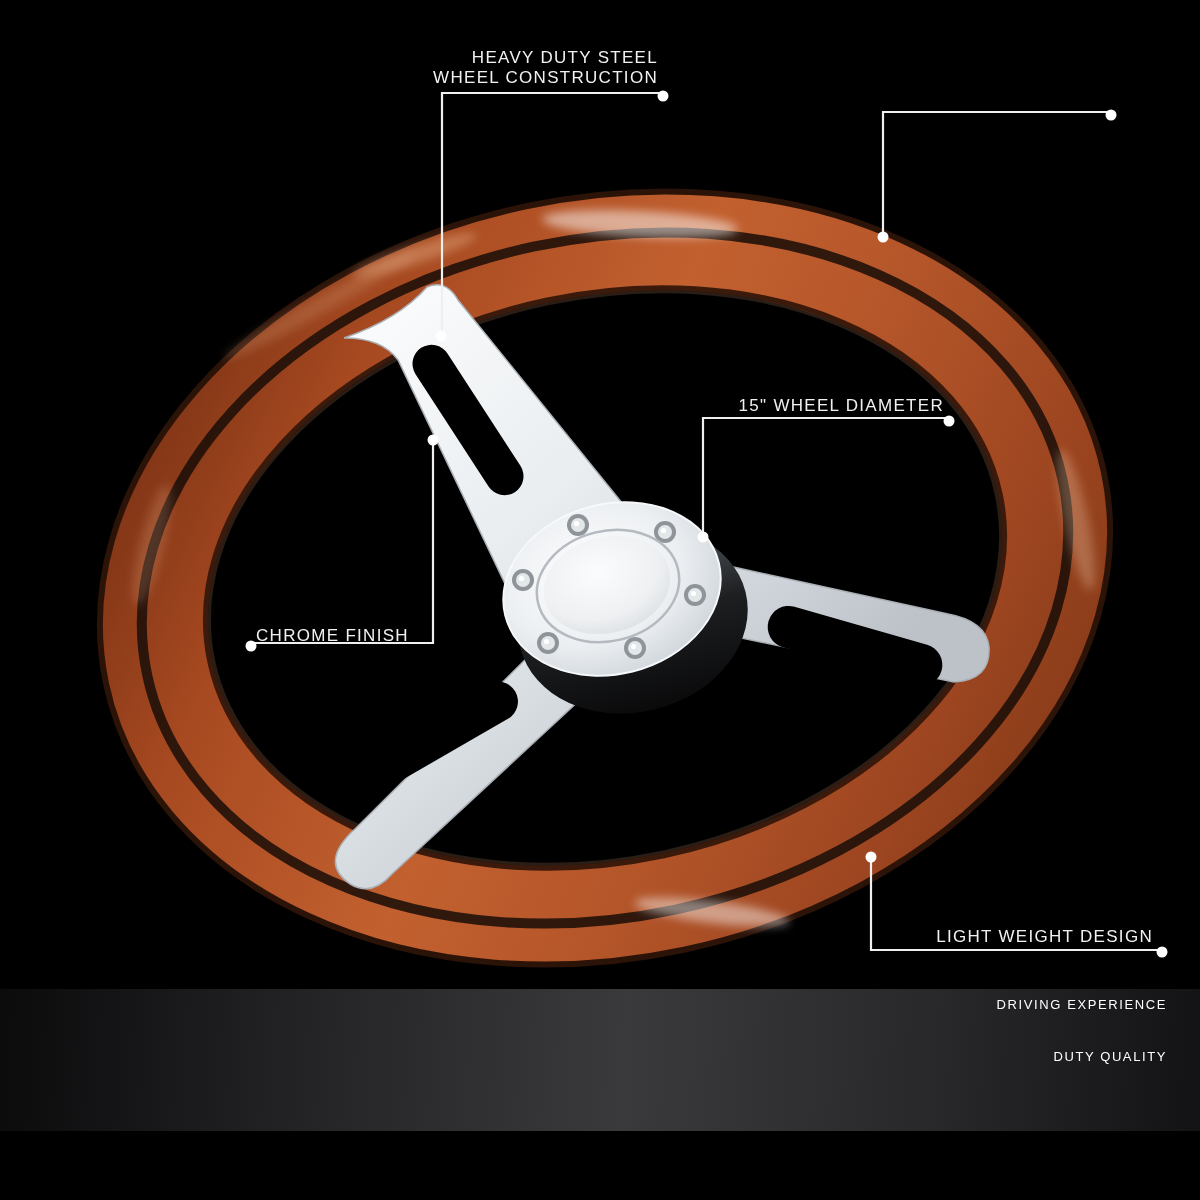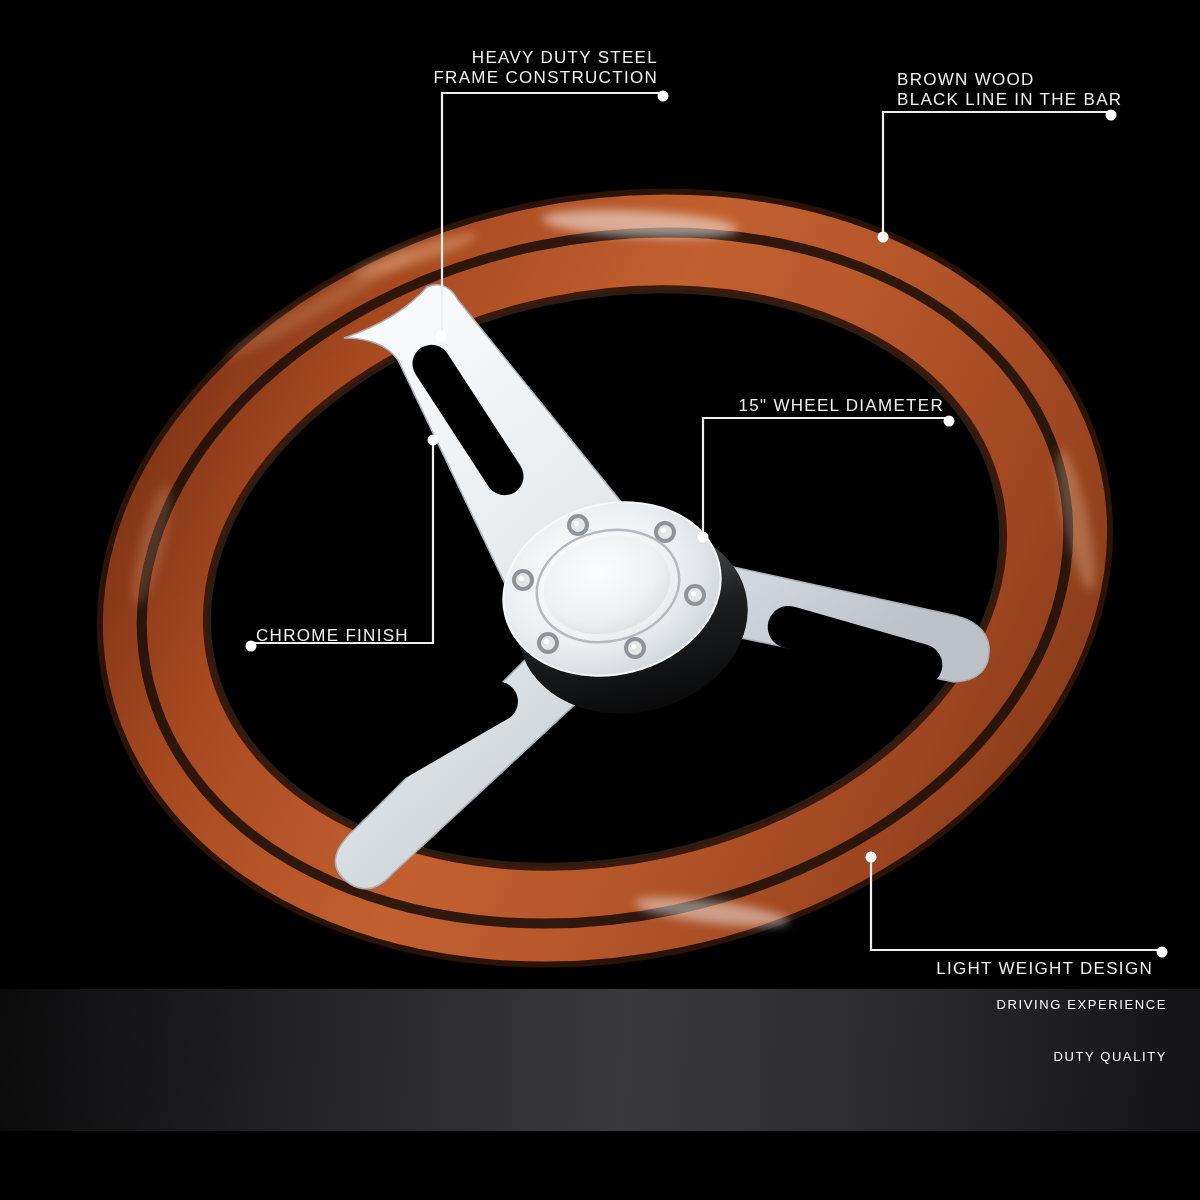--- a/index.html
+++ b/index.html
@@ -141,37 +141,33 @@
         <circle cx="703" cy="537" r="5.5"></circle>
       <circle cx="251" cy="646" r="5.5"></circle> 
         <circle cx="433" cy="440" r="5.5"></circle>
       <circle cx="871" cy="857" r="5.5"></circle> 
         <circle cx="1162" cy="952" r="5.5"></circle>
     </g>
   </svg>
 
   <div class="callout align-r" style="top:48px;right:542px;">
     <span class="ln">HEAVY DUTY STEEL</span>
-    <span class="ln">FRAME CONSTRUCTION</span>
+    <span class="ln">WHEEL CONSTRUCTION</span>
   </div>
 
-  <div class="callout" style="top:70px;left:897px;">
-    <span class="ln">BROWN WOOD</span>
-    <span class="ln">BLACK LINE IN THE BAR</span>
-  </div>
 
   <div class="callout align-r" style="top:396px;right:256px;">
     <span class="ln">15" WHEEL DIAMETER</span>
   </div>
 
   <div class="callout" style="top:626px;left:256px;">
     <span class="ln">CHROME FINISH</span>
   </div>
 
-  <div class="callout align-r" style="top:927px;right:47px;margin-top:32px;">
+  <div class="callout align-r" style="top:927px;right:47px;">
     <span class="ln">LIGHT WEIGHT DESIGN</span>
   </div>
 
   <div class="footer-band"></div>
 
   <div class="footer-text footer-heading ft-h1">DRIVING EXPERIENCE</div>
   <div class="footer-text footer-heading ft-h2">DUTY QUALITY</div>
 
 </div>
 

